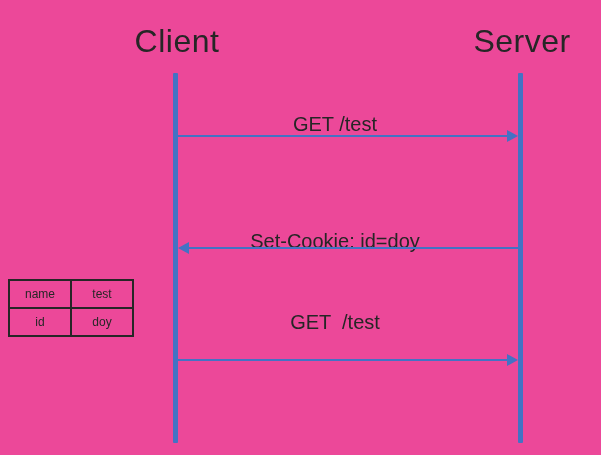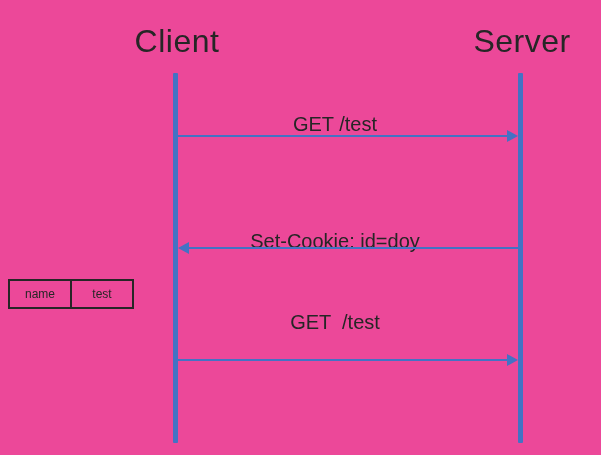--- a/index.html
+++ b/index.html
@@ -112,16 +112,20 @@
   </div>
   <div class="arrow-line" style="top:359px; left:178px; width:330px;"></div>
   <div class="arrow-head right" style="top:354px; left:507px;"></div>
 
   <table class="cookie-table">
     <tbody>
       <tr>
         <th>name</th>
         <th>test</th>
       </tr>
+      <tr>
+        <td>id</td>
+        <td>doy</td>
+      </tr>
     </tbody>
   </table>
 
 </div>
 
 </body></html>

